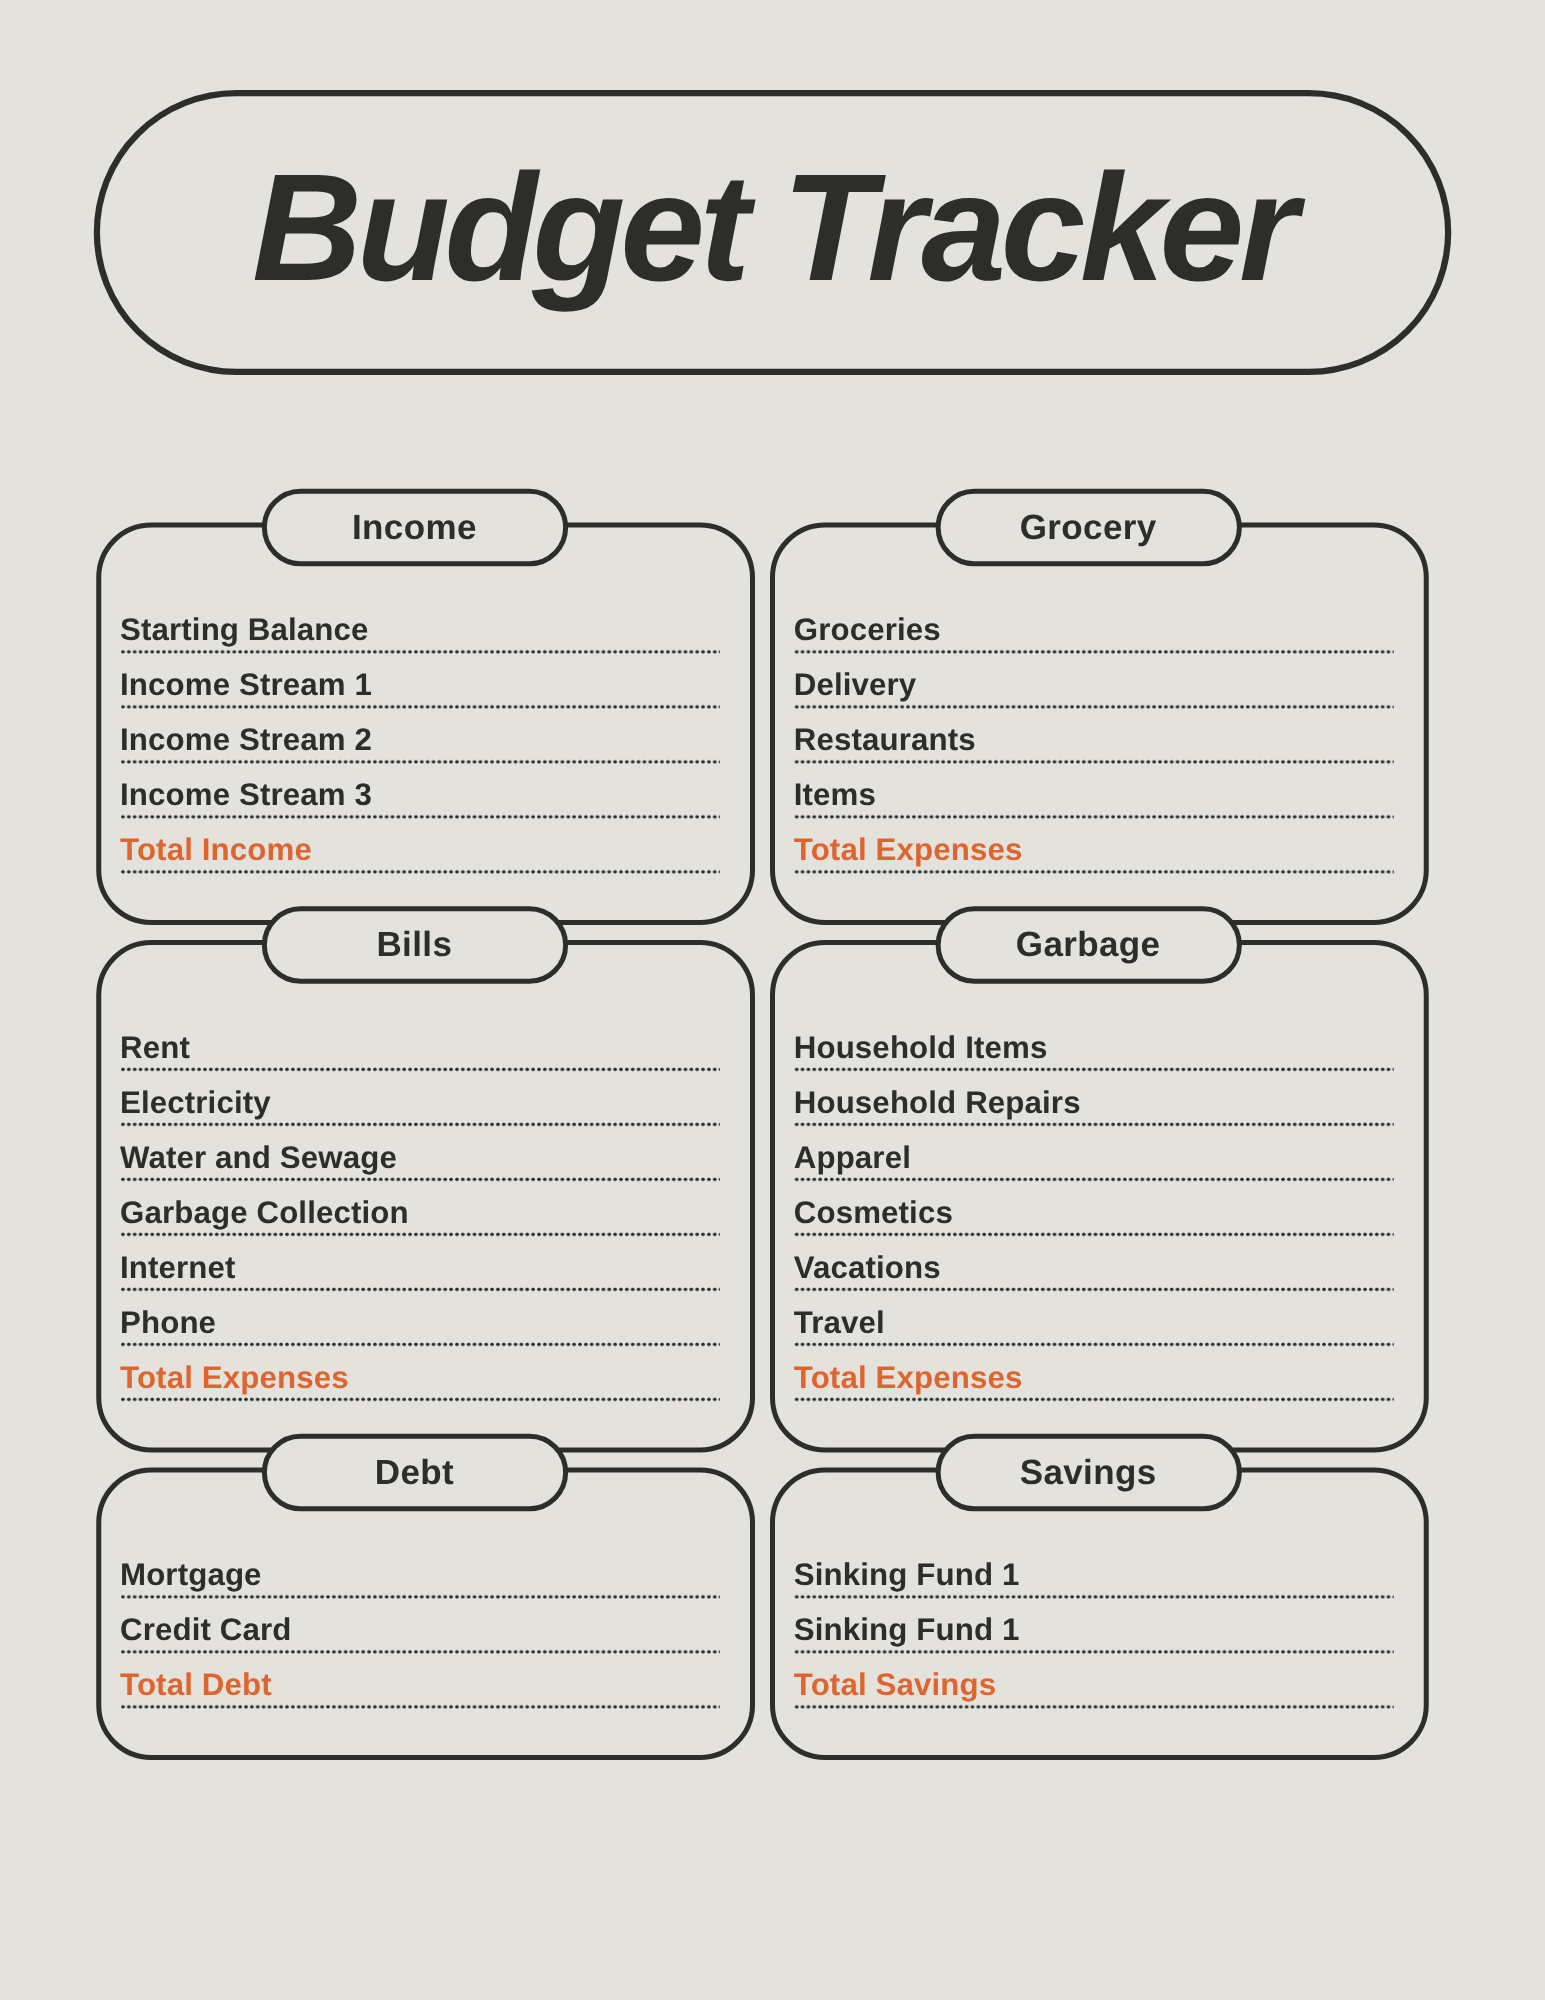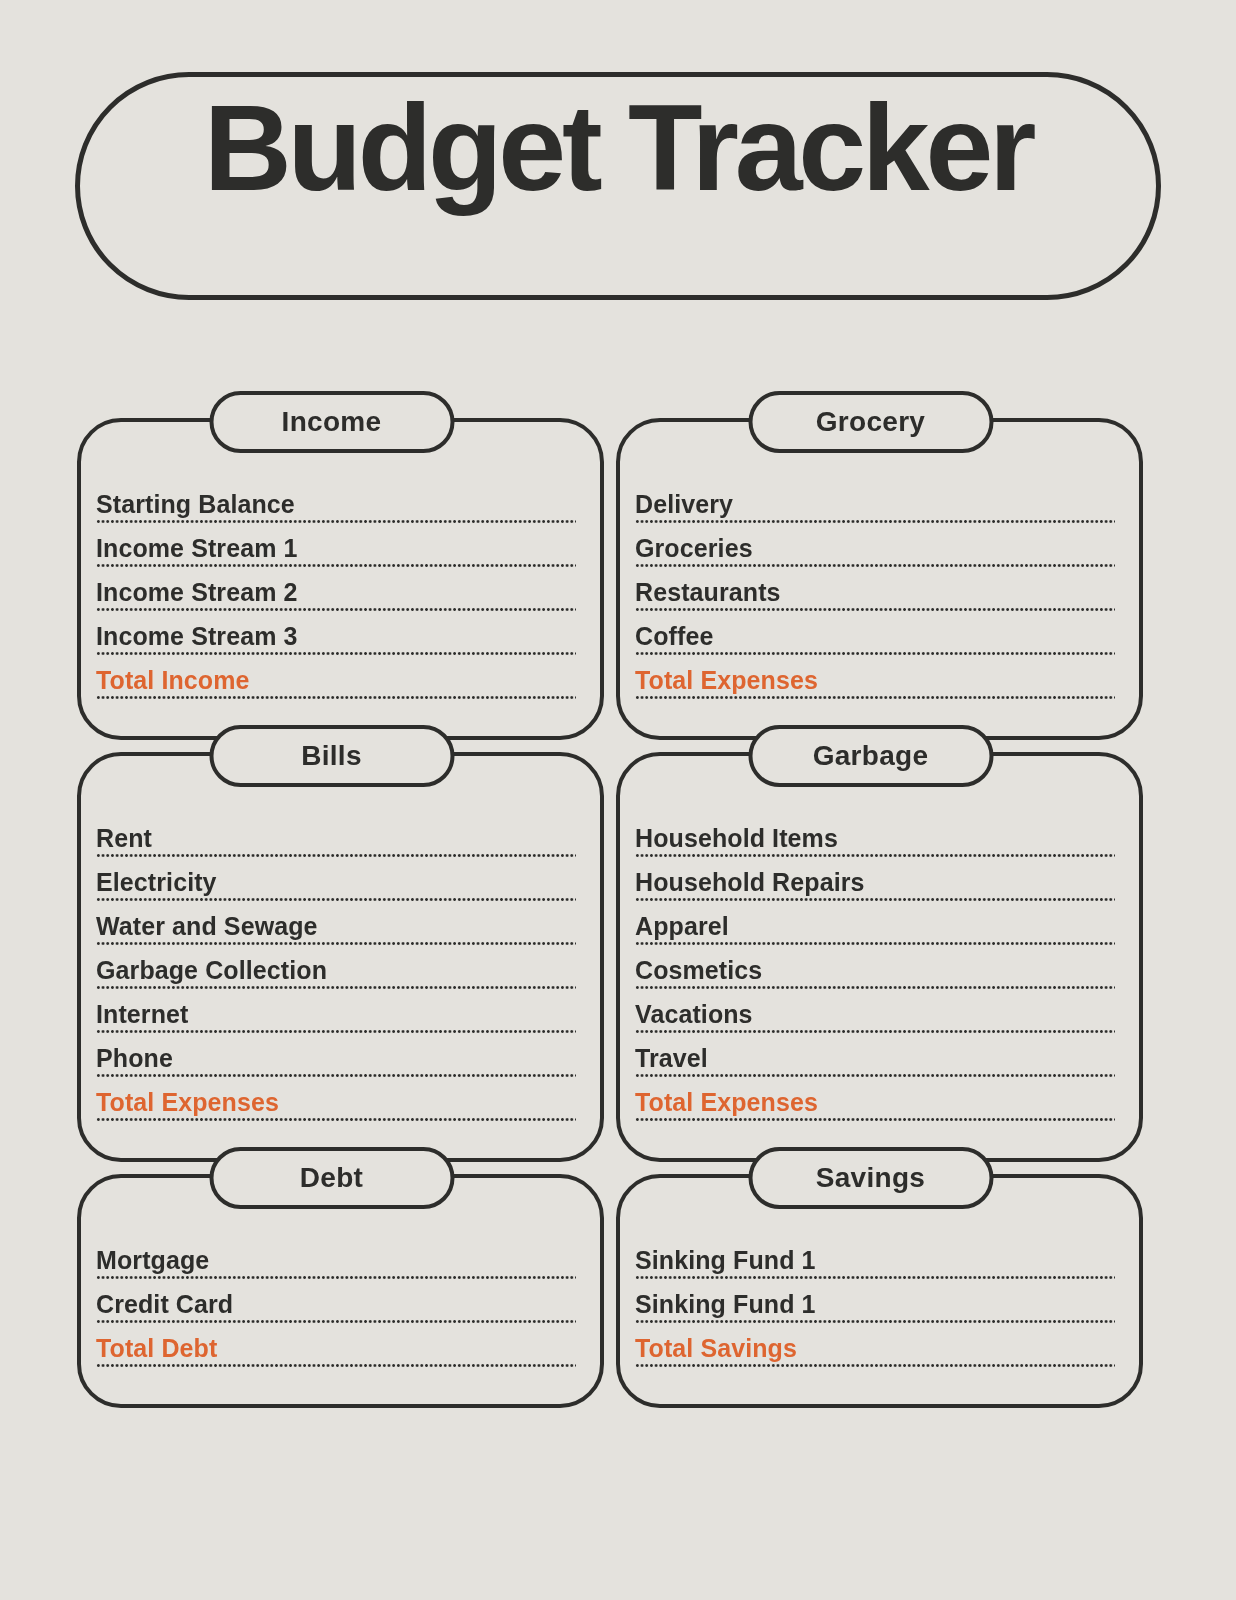--- a/index.html
+++ b/index.html
@@ -19,22 +19,23 @@
   }
 
   
   .header-pill {
     width: 1086px;
     height: 228px;
     margin: 72px auto 0;
     border: 5px solid var(--ink);
     border-radius: 120px;
     display: flex;
-    align-items: flex-end;
+    align-items: center;
     justify-content: center;
+    font-style: italic;
   }
   .header-title {
     font-size: 122px;
     font-weight: 700;
     letter-spacing: -0.035em;
     line-height: 1;
     color: var(--ink);
     white-space: nowrap;
     transform: translateY(-4px);
   }
@@ -143,36 +144,36 @@
   </div>
 </div>
   </div>
 
   <div class="card">
     <div class="card-pill">
       <span class="card-title">Grocery</span>
     </div>
     <div class="rows">
   <div class="row">
+    <span class="row-label">Groceries</span>
+    <span class="dotline"></span>
+  </div>
+
+  <div class="row">
     <span class="row-label">Delivery</span>
     <span class="dotline"></span>
   </div>
 
   <div class="row">
-    <span class="row-label">Groceries</span>
-    <span class="dotline"></span>
-  </div>
-
-  <div class="row">
     <span class="row-label">Restaurants</span>
     <span class="dotline"></span>
   </div>
 
   <div class="row">
-    <span class="row-label">Coffee</span>
+    <span class="row-label">Items</span>
     <span class="dotline"></span>
   </div>
 
   <div class="row total">
     <span class="row-label">Total Expenses</span>
     <span class="dotline"></span>
   </div>
 </div>
   </div>
 

